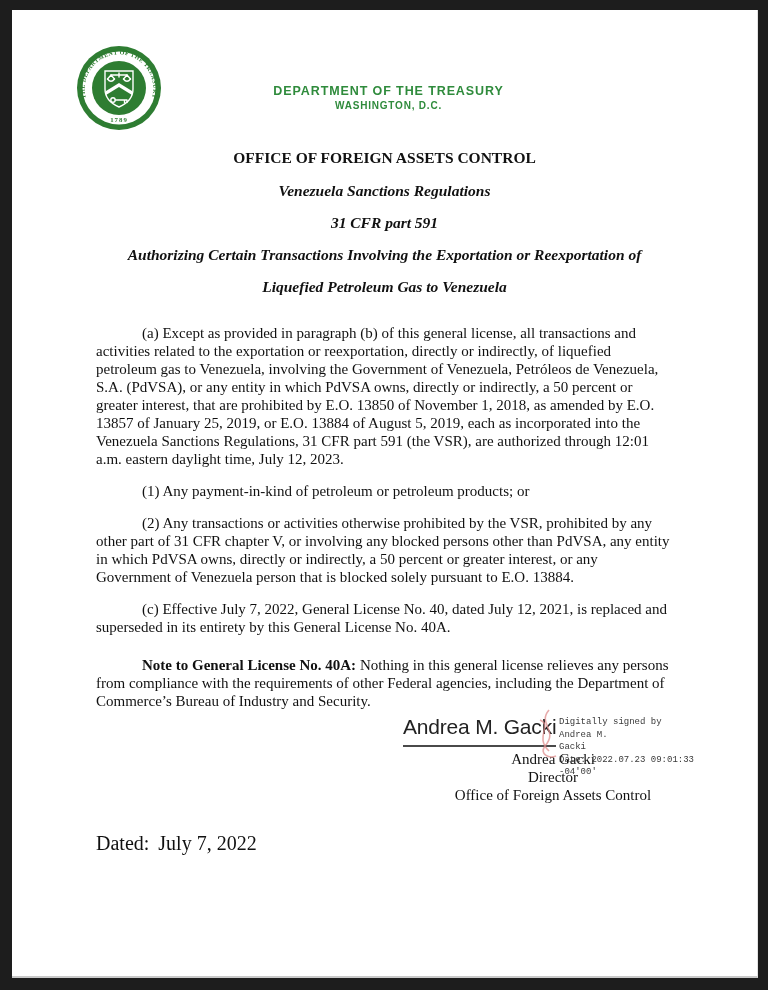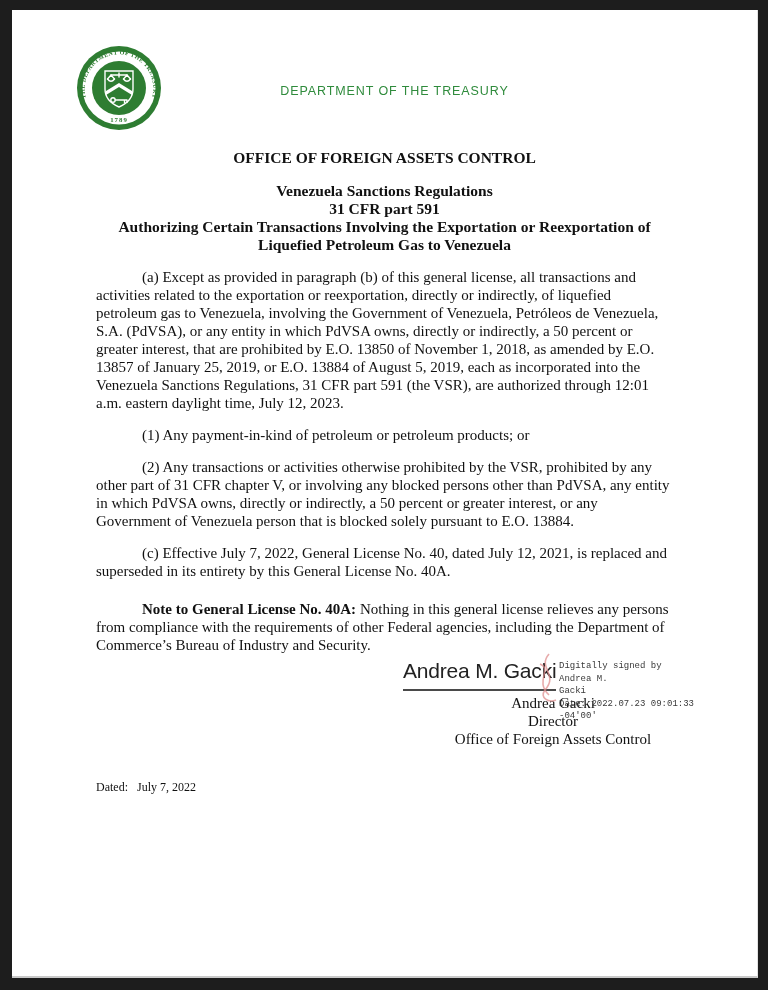--- a/index.html
+++ b/index.html
@@ -31,38 +31,38 @@
   .ring-year {
     fill: var(--seal_green);
     font-family: "Liberation Serif", serif;
     font-weight: bold;
     font-size: 6.8px;
     letter-spacing: 1px;
     text-anchor: middle;
   }
   .shield { stroke: #ffffff; fill: none; stroke-width: 1.4; stroke-linecap: round; }
   .dept {
-    position: absolute; top: 74px; left: 10px; width: 100%;
+    position: absolute; top: 74px; left: 4px; width: 100%;
     text-align: center;
     font-family: "Liberation Sans", sans-serif;
-    font-weight: normal;
+    font-weight: bold;
     color: var(--treasury_green);
   }
   .dept-name { font-size: 12.5px; letter-spacing: 0.9px; }
   .dept-loc  { font-size: 10px;   letter-spacing: 0.8px; margin-top: 2px; }
 
   .titles {
     text-align: center;
     font-weight: bold;
     color: #111111;
     font-size: 15.5px;
     line-height: 18px;
   }
   .t-office { margin: 0 0 15px 0; }
-  .t-reg, .t-cfr, .t-sub { margin: 0; }
+  .t-reg, .t-cfr, .t-sub { margin: 14px; font-style: italic; }
   .t-lic { margin: 12px 0 0 0; }
 
   .bodytext {
     padding: 14px 86px 0 84px;
     font-size: 15px;
     line-height: 18px;
     color: #111111;
   }
   .para { margin: 0 0 14px 0; text-indent: 46px; }
   .para:last-of-type { margin-bottom: 0; margin-top: 20px; }
@@ -89,21 +89,21 @@
   .flourish { position: absolute; left: 116px; top: -12px; opacity: 0.75; }
   .flourish path { stroke: var(--flourish); fill: none; stroke-width: 1.6; }
   .sig-rule {
     width: 153px; height: 0;
     border-top: 2px solid #4a4a4a;
     margin-top: 7px;
   }
   .sig-lines { margin-top: 3px; font-size: 15px; line-height: 18px; color: #111111; text-align: center; }
   .sig-lines div { margin: 0; }
 
-  .dated { margin-top: 30px; font-size: 12px; color: #111111; }
+  .dated { margin-top: 30px; font-size: 20px; color: #111111; }
   .dated .val { margin-left: 9px; }
 </style>
 </head>
 <body>
 
 <div class="page">
 
   <div class="header">
     <svg class="seal" viewBox="-43 -43 86 86">
       <circle r="42" class="fill-seal"></circle>
@@ -124,20 +124,21 @@
         <path d="M -11.5 -9 Q -8 -4.5 -4.5 -9"></path>
         <path d="M 8 -13 L 4.5 -9 M 8 -13 L 11.5 -9"></path>
         <path d="M 4.5 -9 Q 8 -4.5 11.5 -9"></path>
         <path d="M -13 3 L 0 -5 L 13 3 L 13 7 L 0 -1 L -13 7 Z" fill="#ffffff" stroke="none"></path>
         <circle cx="-6" cy="12" r="2.2"></circle>
         <path d="M -3.8 12 L 8 12 M 5.5 12 L 5.5 14.5 M 8 12 L 8 14.5"></path>
       </g>
     </svg>
     <div class="dept">
       <div class="dept-name">DEPARTMENT OF THE TREASURY</div>
+      <div class="dept-loc">WASHINGTON, D.C.</div>
     </div>
   </div>
 
   <div class="titles">
     <p class="t-office">OFFICE OF FOREIGN ASSETS CONTROL</p>
     <p class="t-reg">Venezuela Sanctions Regulations</p>
     <p class="t-cfr">31 CFR part 591</p>
     <p class="t-sub">Authorizing Certain Transactions Involving the Exportation or Reexportation of</p>
     <p class="t-sub">Liquefied Petroleum Gas to Venezuela</p>
   </div>

